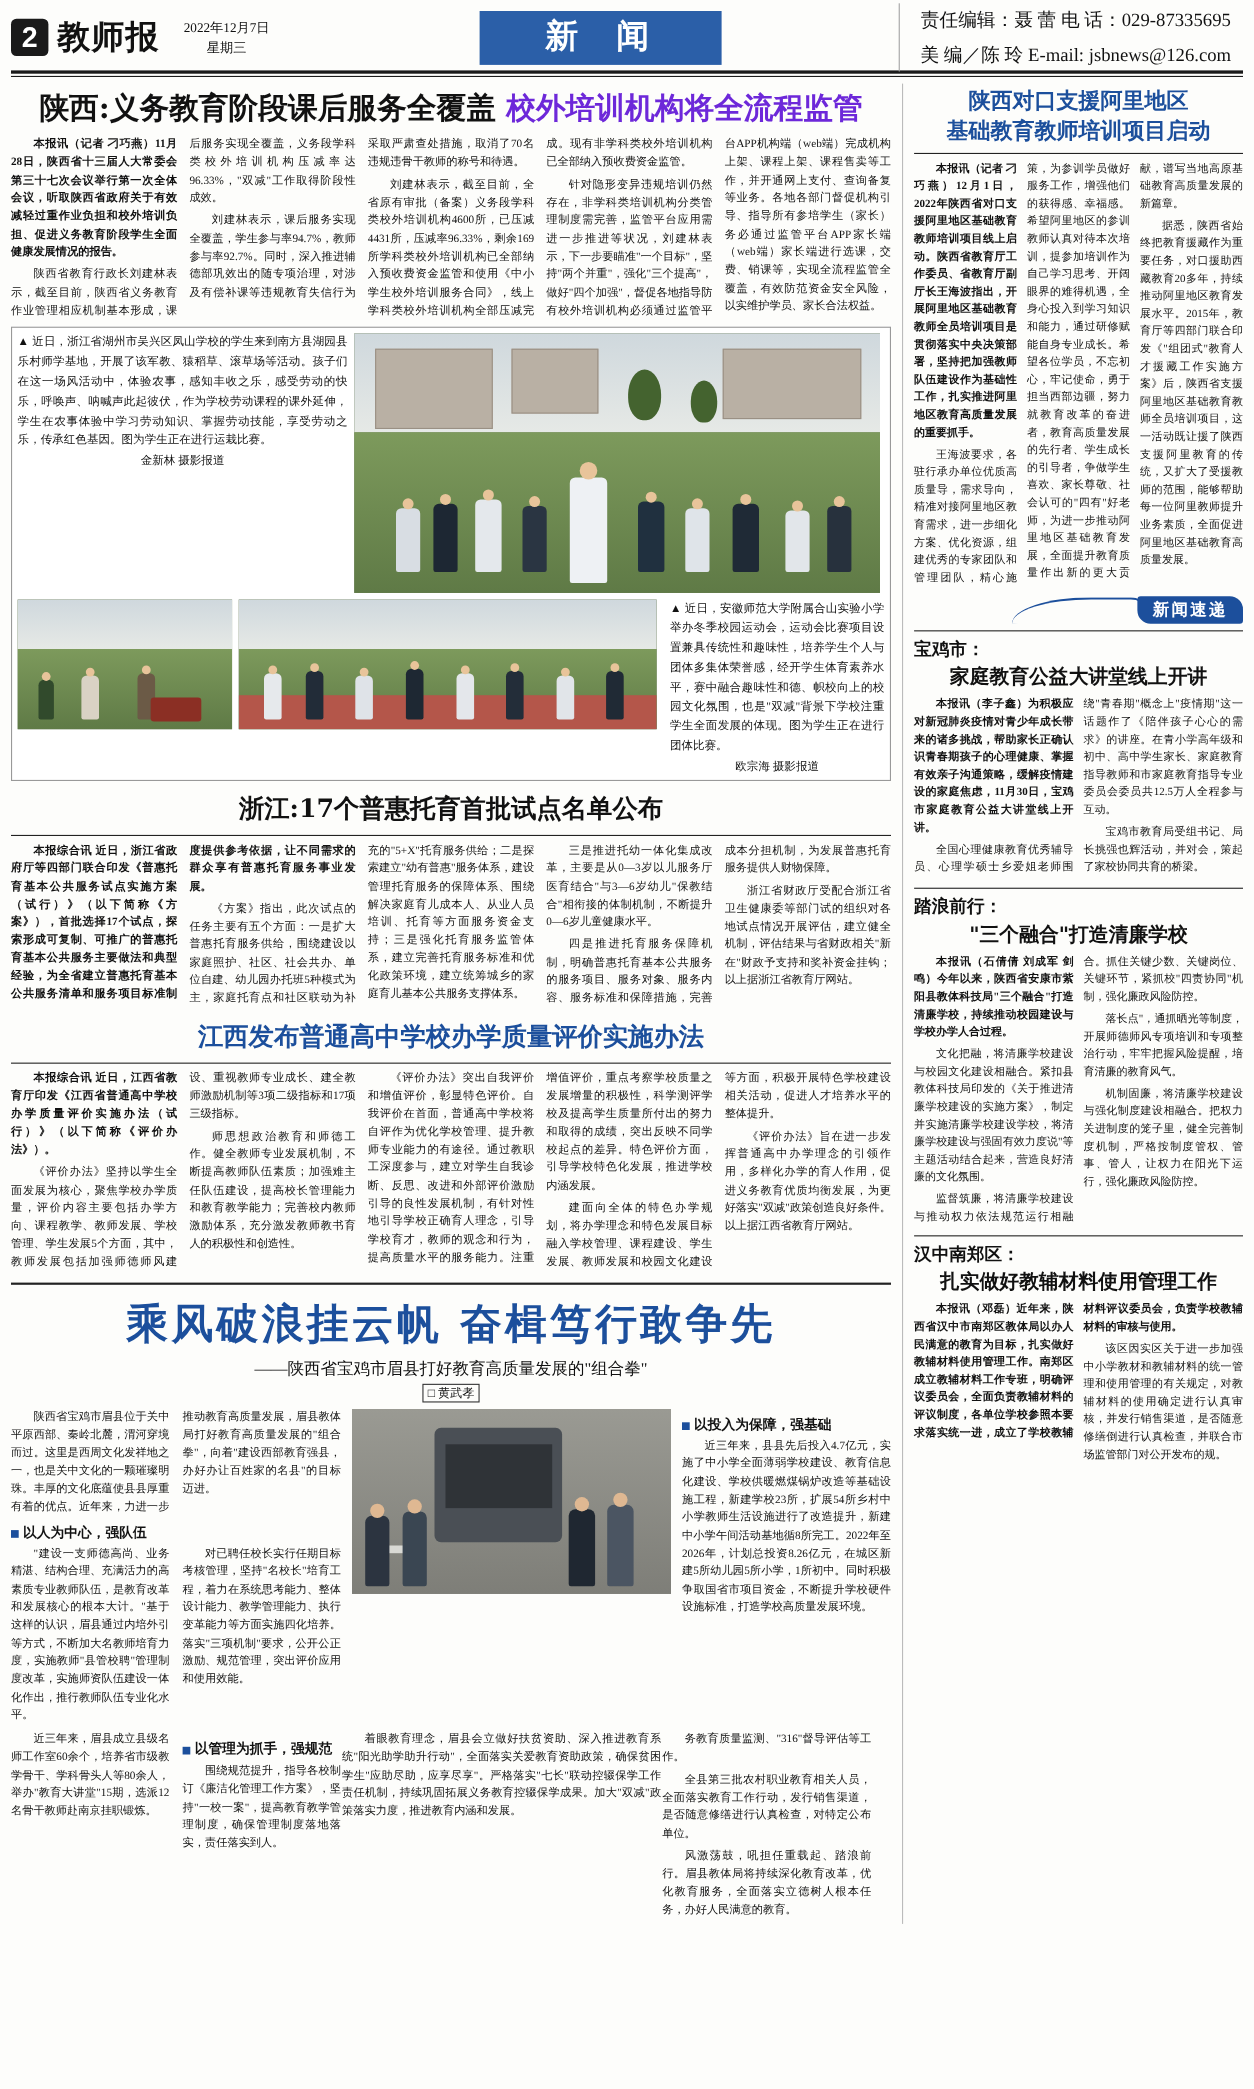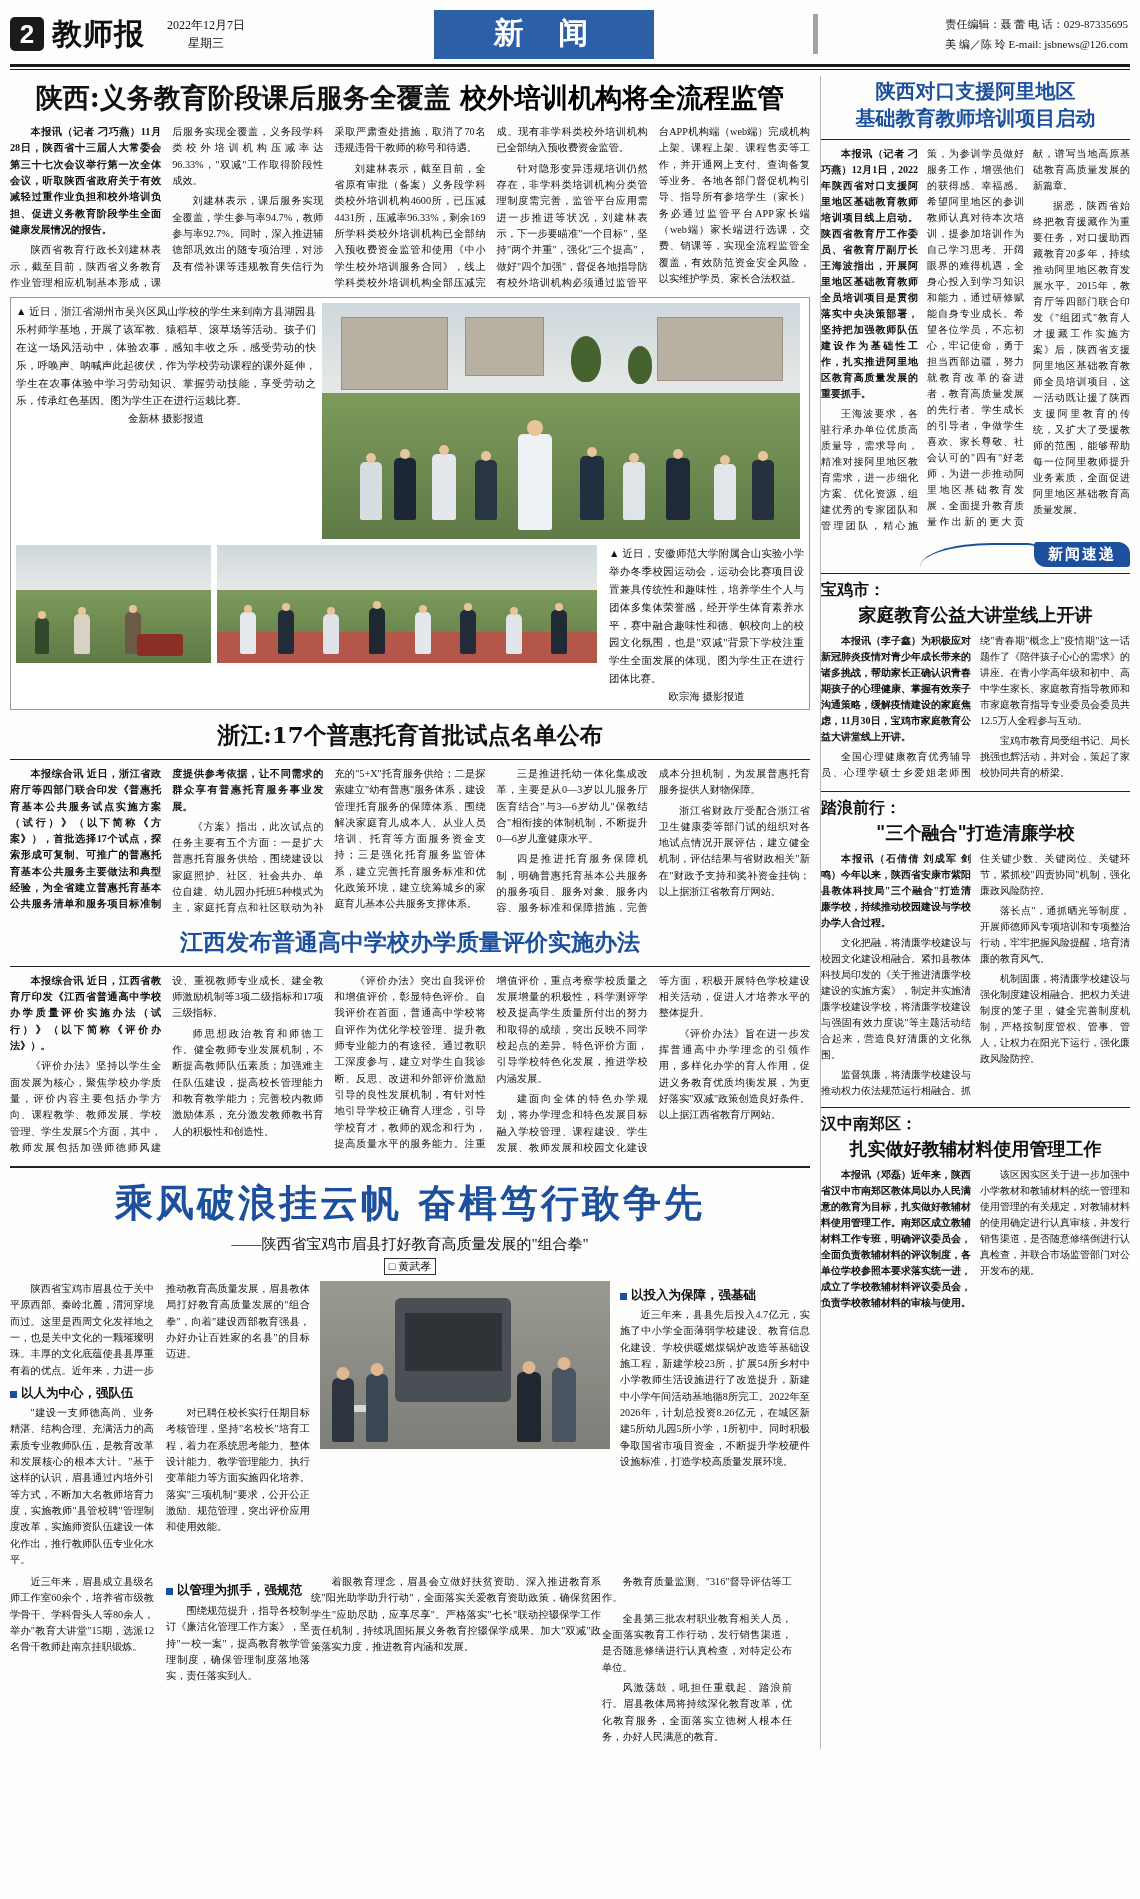--- a/index.html
+++ b/index.html
@@ -25,36 +25,36 @@
   }
   .dateblock{font-size:12px;line-height:1.5;text-align:center;margin-right:26px;min-width:86px;}
   .newshead{
     flex:1;text-align:center;position:relative;
   }
   .newshead .band{
     display:inline-block;background:#2b5fa8;color:#fff;font-size:30px;font-weight:bold;
     letter-spacing:12px;padding:3px 54px 5px 60px;font-family:"DejaVu Serif",serif;
   }
   .editorbox{
-    border-left:5px solid #a3a3a3;padding-left:10px;font-size:11px;line-height:1.85;
-    min-width:300px;text-align:right;
+    border-left:1px solid #a3a3a3;padding-left:10px;font-size:17px;line-height:1.85;
+    min-width:300px;text-align:center;
   }
   .rule-top{height:3px;background:#1a1a1a;margin:2px 10px 0 10px;}
   .rule-thin{height:1px;background:#1a1a1a;margin:2px 10px 6px 10px;}
 
   
   .cols{display:flex;padding:0 10px;box-sizing:border-box;}
   .left{width:800px;}
-  .right{width:318px;margin-left:10px;border-left:1px solid #bbb;}
+  .right{width:318px;margin-left:10px;border-left:1px solid #bbb;padding-left:10px;}
 
   .hl1{
     font-size:27px;font-weight:bold;text-align:center;letter-spacing:0px;margin:4px 0 8px;
     font-family:"DejaVu Serif",serif;
   }
-  .hl1 .blue{color:#000000;}
+  .hl1 .blue{color:#6d28d9;}
   h2.sec{
     font-size:23px;font-weight:bold;text-align:center;margin:10px 0 8px;color:#1c4f9c;
     font-family:"DejaVu Serif",serif;
   }
   h2.secblack{color:#111;}
   .divider{height:1px;background:#222;margin:6px 0;}
   .divider.thick{height:2px;}
   .body5{column-count:5;column-gap:11px;font-size:10.2px;line-height:1.6;text-align:justify;}
   .body2{column-count:2;column-gap:12px;font-size:10.2px;line-height:1.6;text-align:justify;}
   p{margin:0 0 4px;text-indent:2em;}

